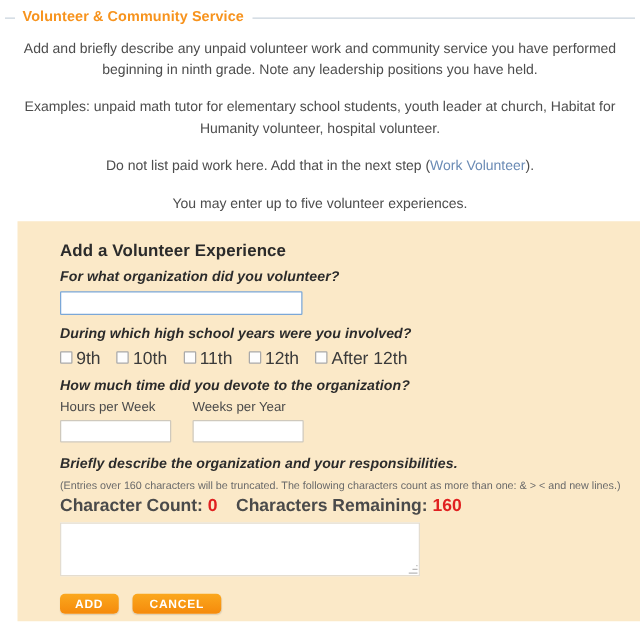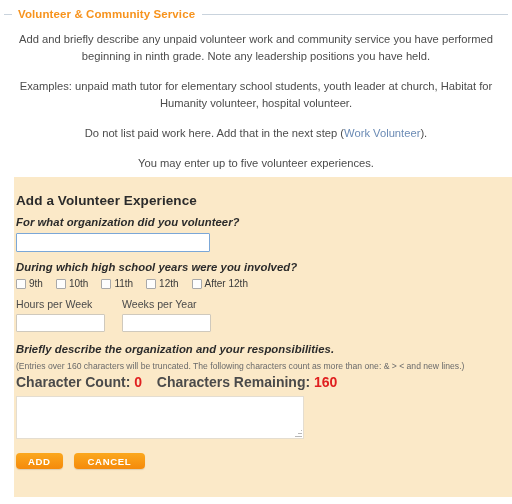--- a/index.html
+++ b/index.html
@@ -61,21 +61,21 @@
 
   
   .panel {
     position: absolute;
     left: 14px;
     top: 177px;
     right: 0;
     bottom: 7px;
     background: #fbe9c8;
     box-sizing: border-box;
-    padding: 16px 0 0 2px;
+    padding: 16px 0 0 34px;
   }
   .panel-title {
     font-size: 13.5px;
     font-weight: bold;
     color: #2b2b2b;
     margin: 0 0 8px 0;
     letter-spacing: 0.1px;
   }
   .field-label {
     font-size: 11.3px;
@@ -117,21 +117,21 @@
     width: 10px;
     height: 10px;
     box-sizing: border-box;
     border: 1px solid #a9a9a9;
     background: #fdfdfd;
     border-radius: 1px;
     margin-right: 3px;
     flex: 0 0 auto;
   }
   .cb-label {
-    font-size: 10px;
+    font-size: 14px;
     color: #3a3a3a;
     white-space: nowrap;
   }
 
   
   .num-row {
     display: flex;
     margin-bottom: 11px;
   }
   .num-col {
@@ -267,20 +267,21 @@
     <label class="cb-item">
       <span class="cb-box"></span>
       <span class="cb-label">12th</span>
     </label>
     <label class="cb-item">
       <span class="cb-box"></span>
       <span class="cb-label">After 12th</span>
     </label>
   </div>
 
+  <div class="field-label">How much time did you devote to the organization?</div>
   <div class="num-row">
     <div class="num-col">
       <div class="num-caption">Hours per Week</div>
       <input class="num-input" type="text" value="" style="">
     </div>
     <div class="num-col">
       <div class="num-caption">Weeks per Year</div>
       <input class="num-input" type="text" value="" style="">
     </div>
   </div>

